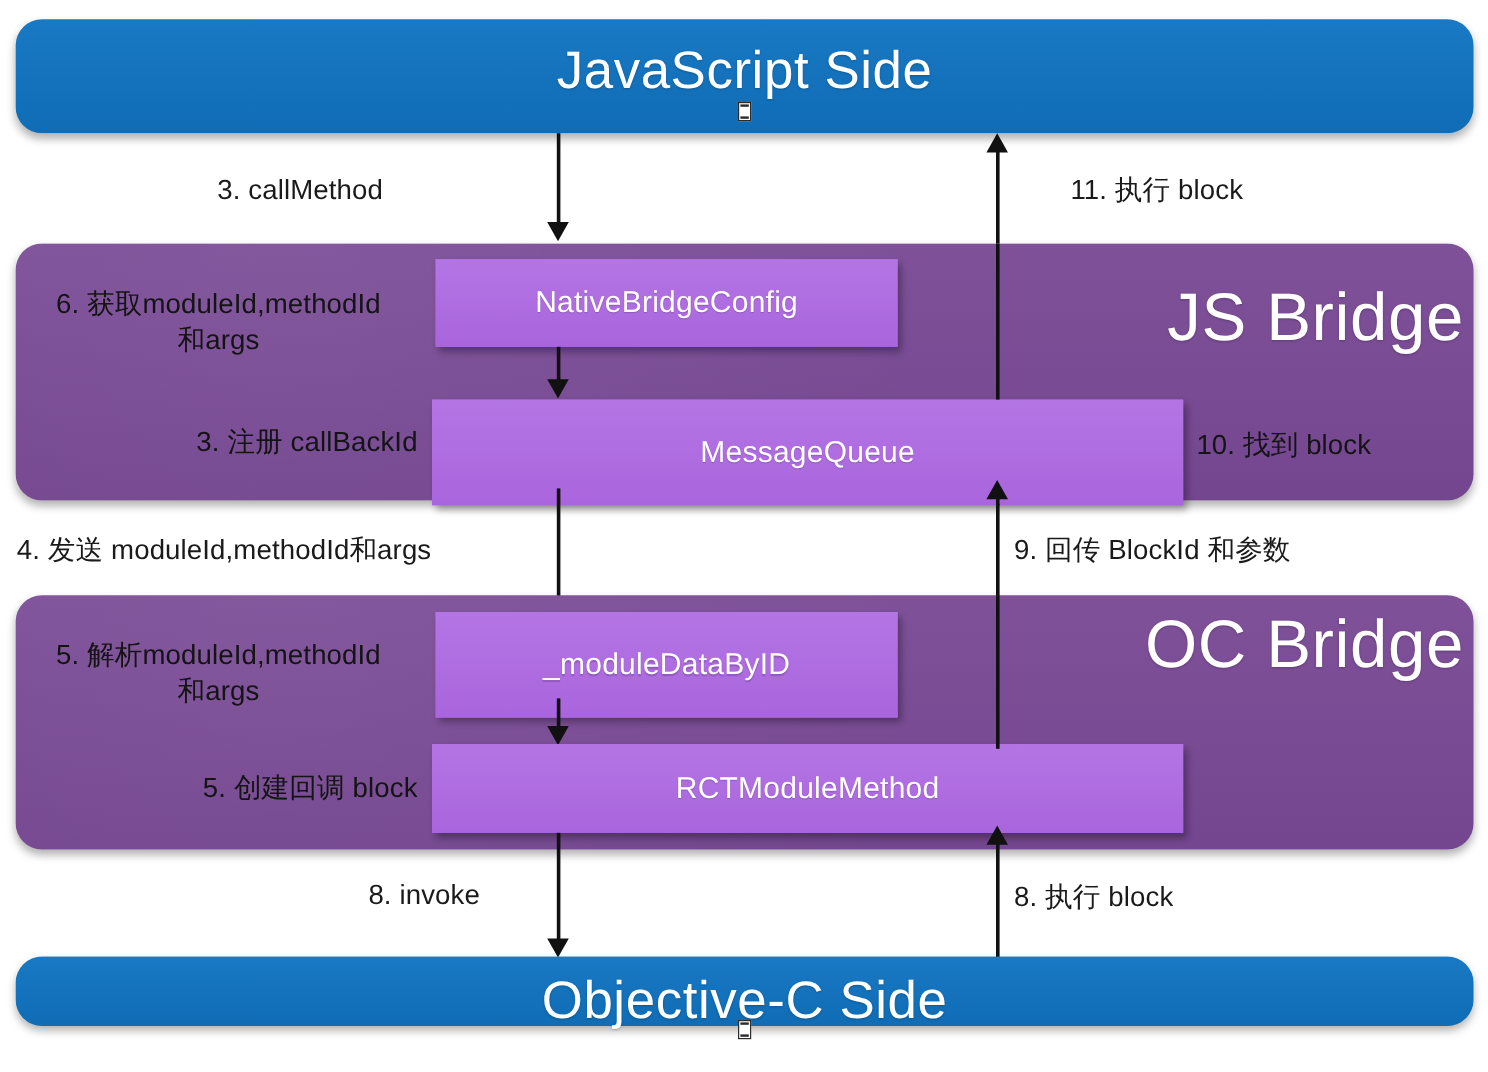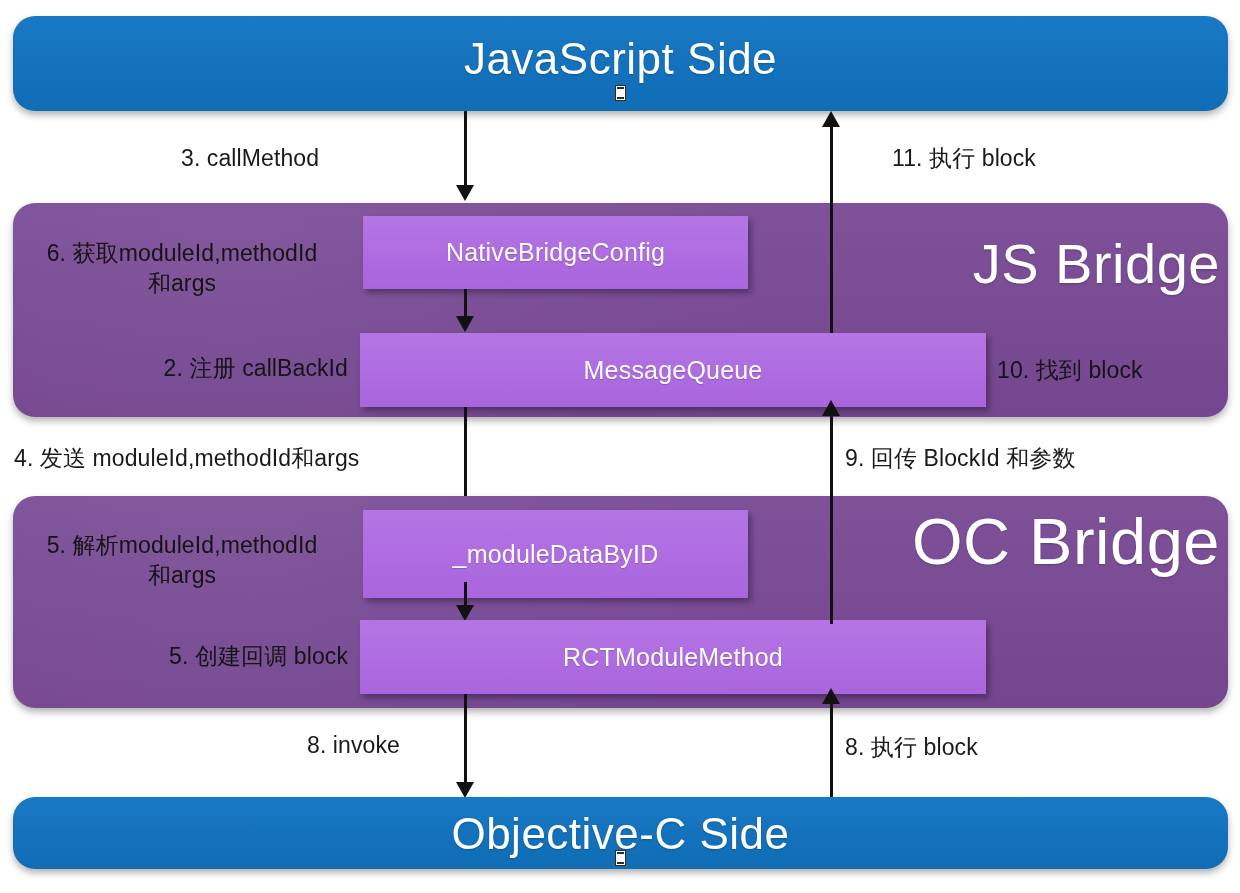--- a/index.html
+++ b/index.html
@@ -133,48 +133,48 @@
   <div class="arrow-head up" style="left:822px; top:111px;"></div>
   <div class="lbl left" style="left:848px; top:143px; width:300px;margin-left:44px;">11. 执行 block</div>
 
   <div class="band band-purple" style="left:13px; top:203px; width:1215px; height:214px;">
     <div class="band-title" style="right:8px; top:28px; font-size:56px;">JS Bridge</div>
   </div>
 
   <div class="lbl on-panel center" style="left:8px; top:238px; width:348px;">6. 获取moduleId,methodId
 和args</div>
 
-  <div class="lbl on-panel right" style="left:8px; top:353px; width:340px;">2. 注册 callBackId</div>
+  <div class="lbl on-panel right" style="left:8px; top:353px; width:340px;">3. 注册 callBackId</div>
 
   <div class="lbl on-panel left" style="left:997px; top:355px; width:230px;">10. 找到 block</div>
 
   <div class="pbox" style="left:363px; top:216px; width:385px; height:73px;">
     <span>NativeBridgeConfig</span>
   </div>
 
   <div class="arrow-line" style="left:464px; top:289px; height:29px;"></div>
   <div class="arrow-head down" style="left:456px; top:316px;"></div>
 
-  <div class="pbox" style="left:360px; top:333px; width:626px; height:74px;">
+  <div class="pbox" style="left:360px; top:333px; width:626px; height:88px;">
     <span>MessageQueue</span>
   </div>
 
   <div class="arrow-line" style="left:830px; top:203px; height:130px;"></div>
   <div class="arrow-line" style="left:830px; top:407px; height:14px;"></div>
   <div class="arrow-head up" style="left:822px; top:400px;"></div>
 
   <div class="arrow-line" style="left:464px; top:407px; height:97px;"></div>
   <div class="arrow-head down" style="left:456px; top:500px;"></div>
   <div class="lbl left" style="left:14px; top:443px; width:450px;">4. 发送 moduleId,methodId和args</div>
 
   <div class="arrow-line" style="left:830px; top:420px; height:97px;"></div>
   <div class="lbl left" style="left:845px; top:443px; width:340px;">9. 回传 BlockId 和参数</div>
 
   <div class="band band-purple" style="left:13px; top:496px; width:1215px; height:212px;">
-    <div class="band-title" style="right:8px; top:8px; font-size:65px;">OC Bridge</div>
+    <div class="band-title" style="right:8px; top:8px; font-size:56px;">OC Bridge</div>
   </div>
 
   <div class="lbl on-panel center" style="left:8px; top:530px; width:348px;">5. 解析moduleId,methodId
 和args</div>
 
   <div class="lbl on-panel right" style="left:8px; top:641px; width:340px;">5. 创建回调 block</div>
 
   <div class="pbox" style="left:363px; top:510px; width:385px; height:88px;">
     <span>_moduleDataByID</span>
   </div>
@@ -190,18 +190,18 @@
   <div class="arrow-line" style="left:830px; top:694px; height:16px;"></div>
   <div class="arrow-head up" style="left:822px; top:688px;"></div>
 
   <div class="arrow-line" style="left:464px; top:694px; height:91px;"></div>
   <div class="arrow-head down" style="left:456px; top:782px;"></div>
   <div class="lbl left" style="left:307px; top:730px; width:260px;">8. invoke</div>
 
   <div class="arrow-line" style="left:830px; top:710px; height:90px;"></div>
   <div class="lbl left" style="left:845px; top:732px; width:300px;">8. 执行 block</div>
 
-  <div class="band band-blue" style="left:13px; top:797px; width:1215px; height:72px;">
+  <div class="band band-blue" style="left:13px; top:797px; width:1215px; height:58px;">
     <div class="band-title center" style="top:12px; font-size:44px;">Objective-C Side</div>
   </div>
   <div class="caret-glyph" style="left:615px; top:850px;"></div>
 
 </div>
 
 </body></html>

